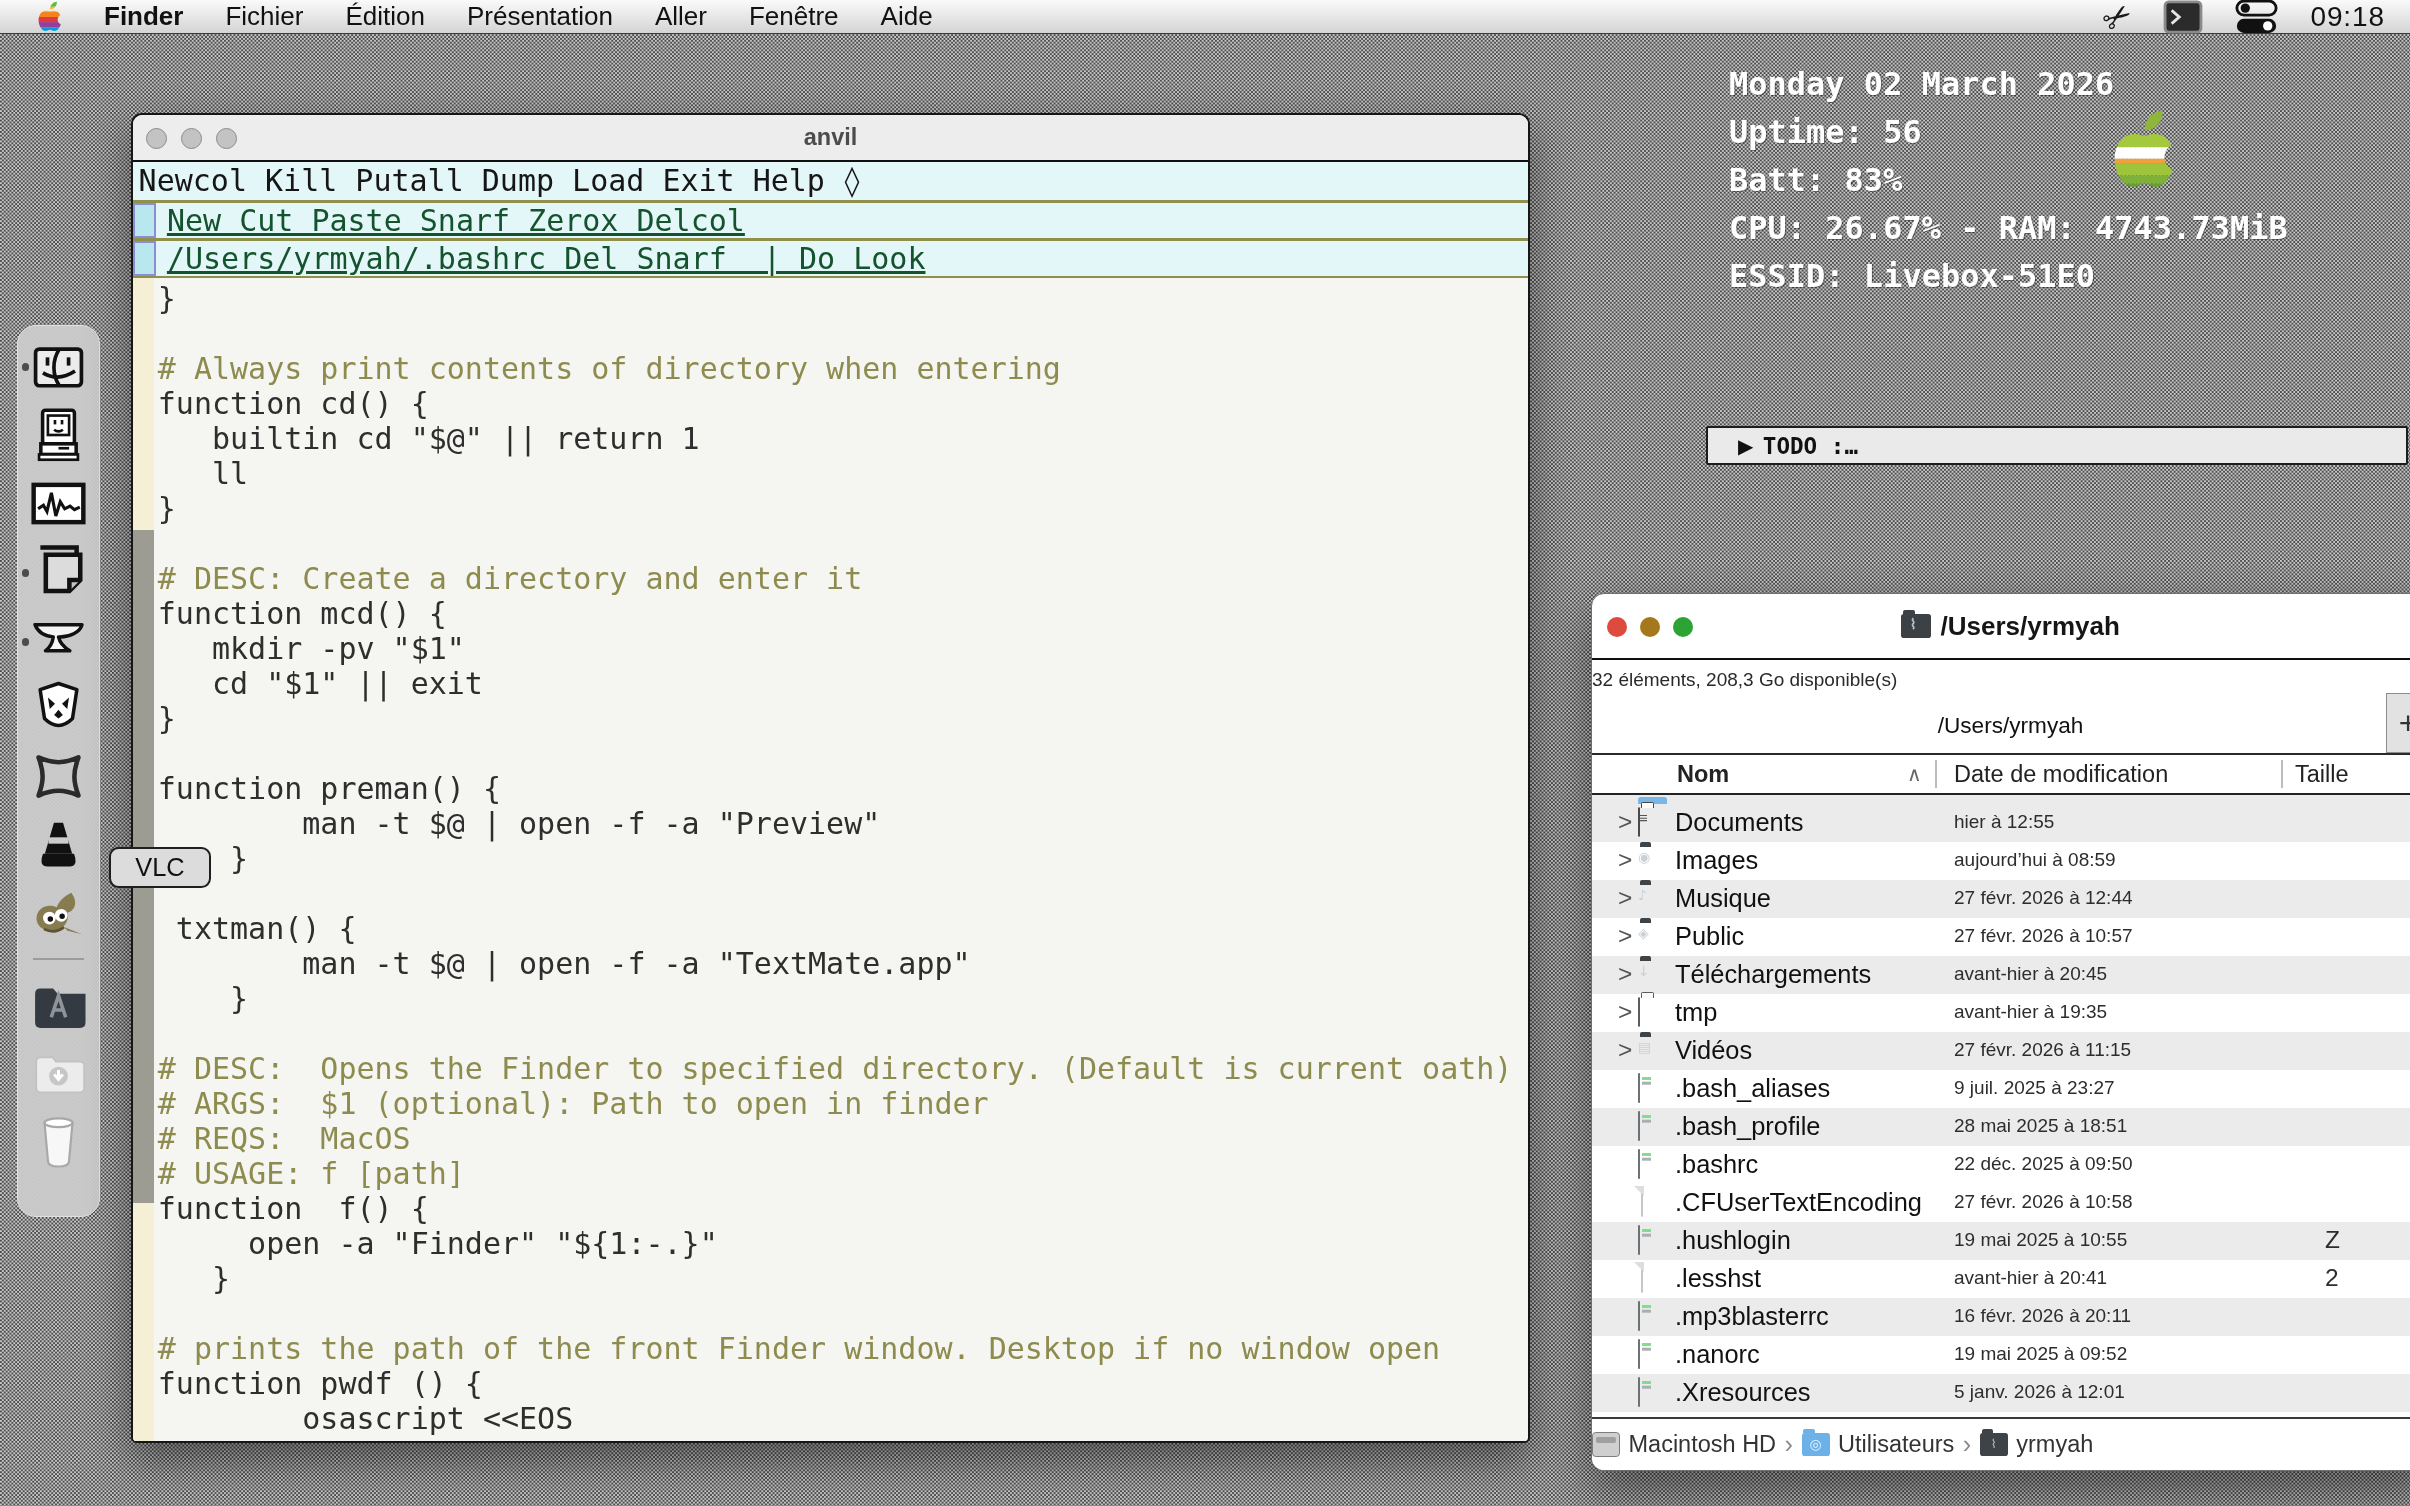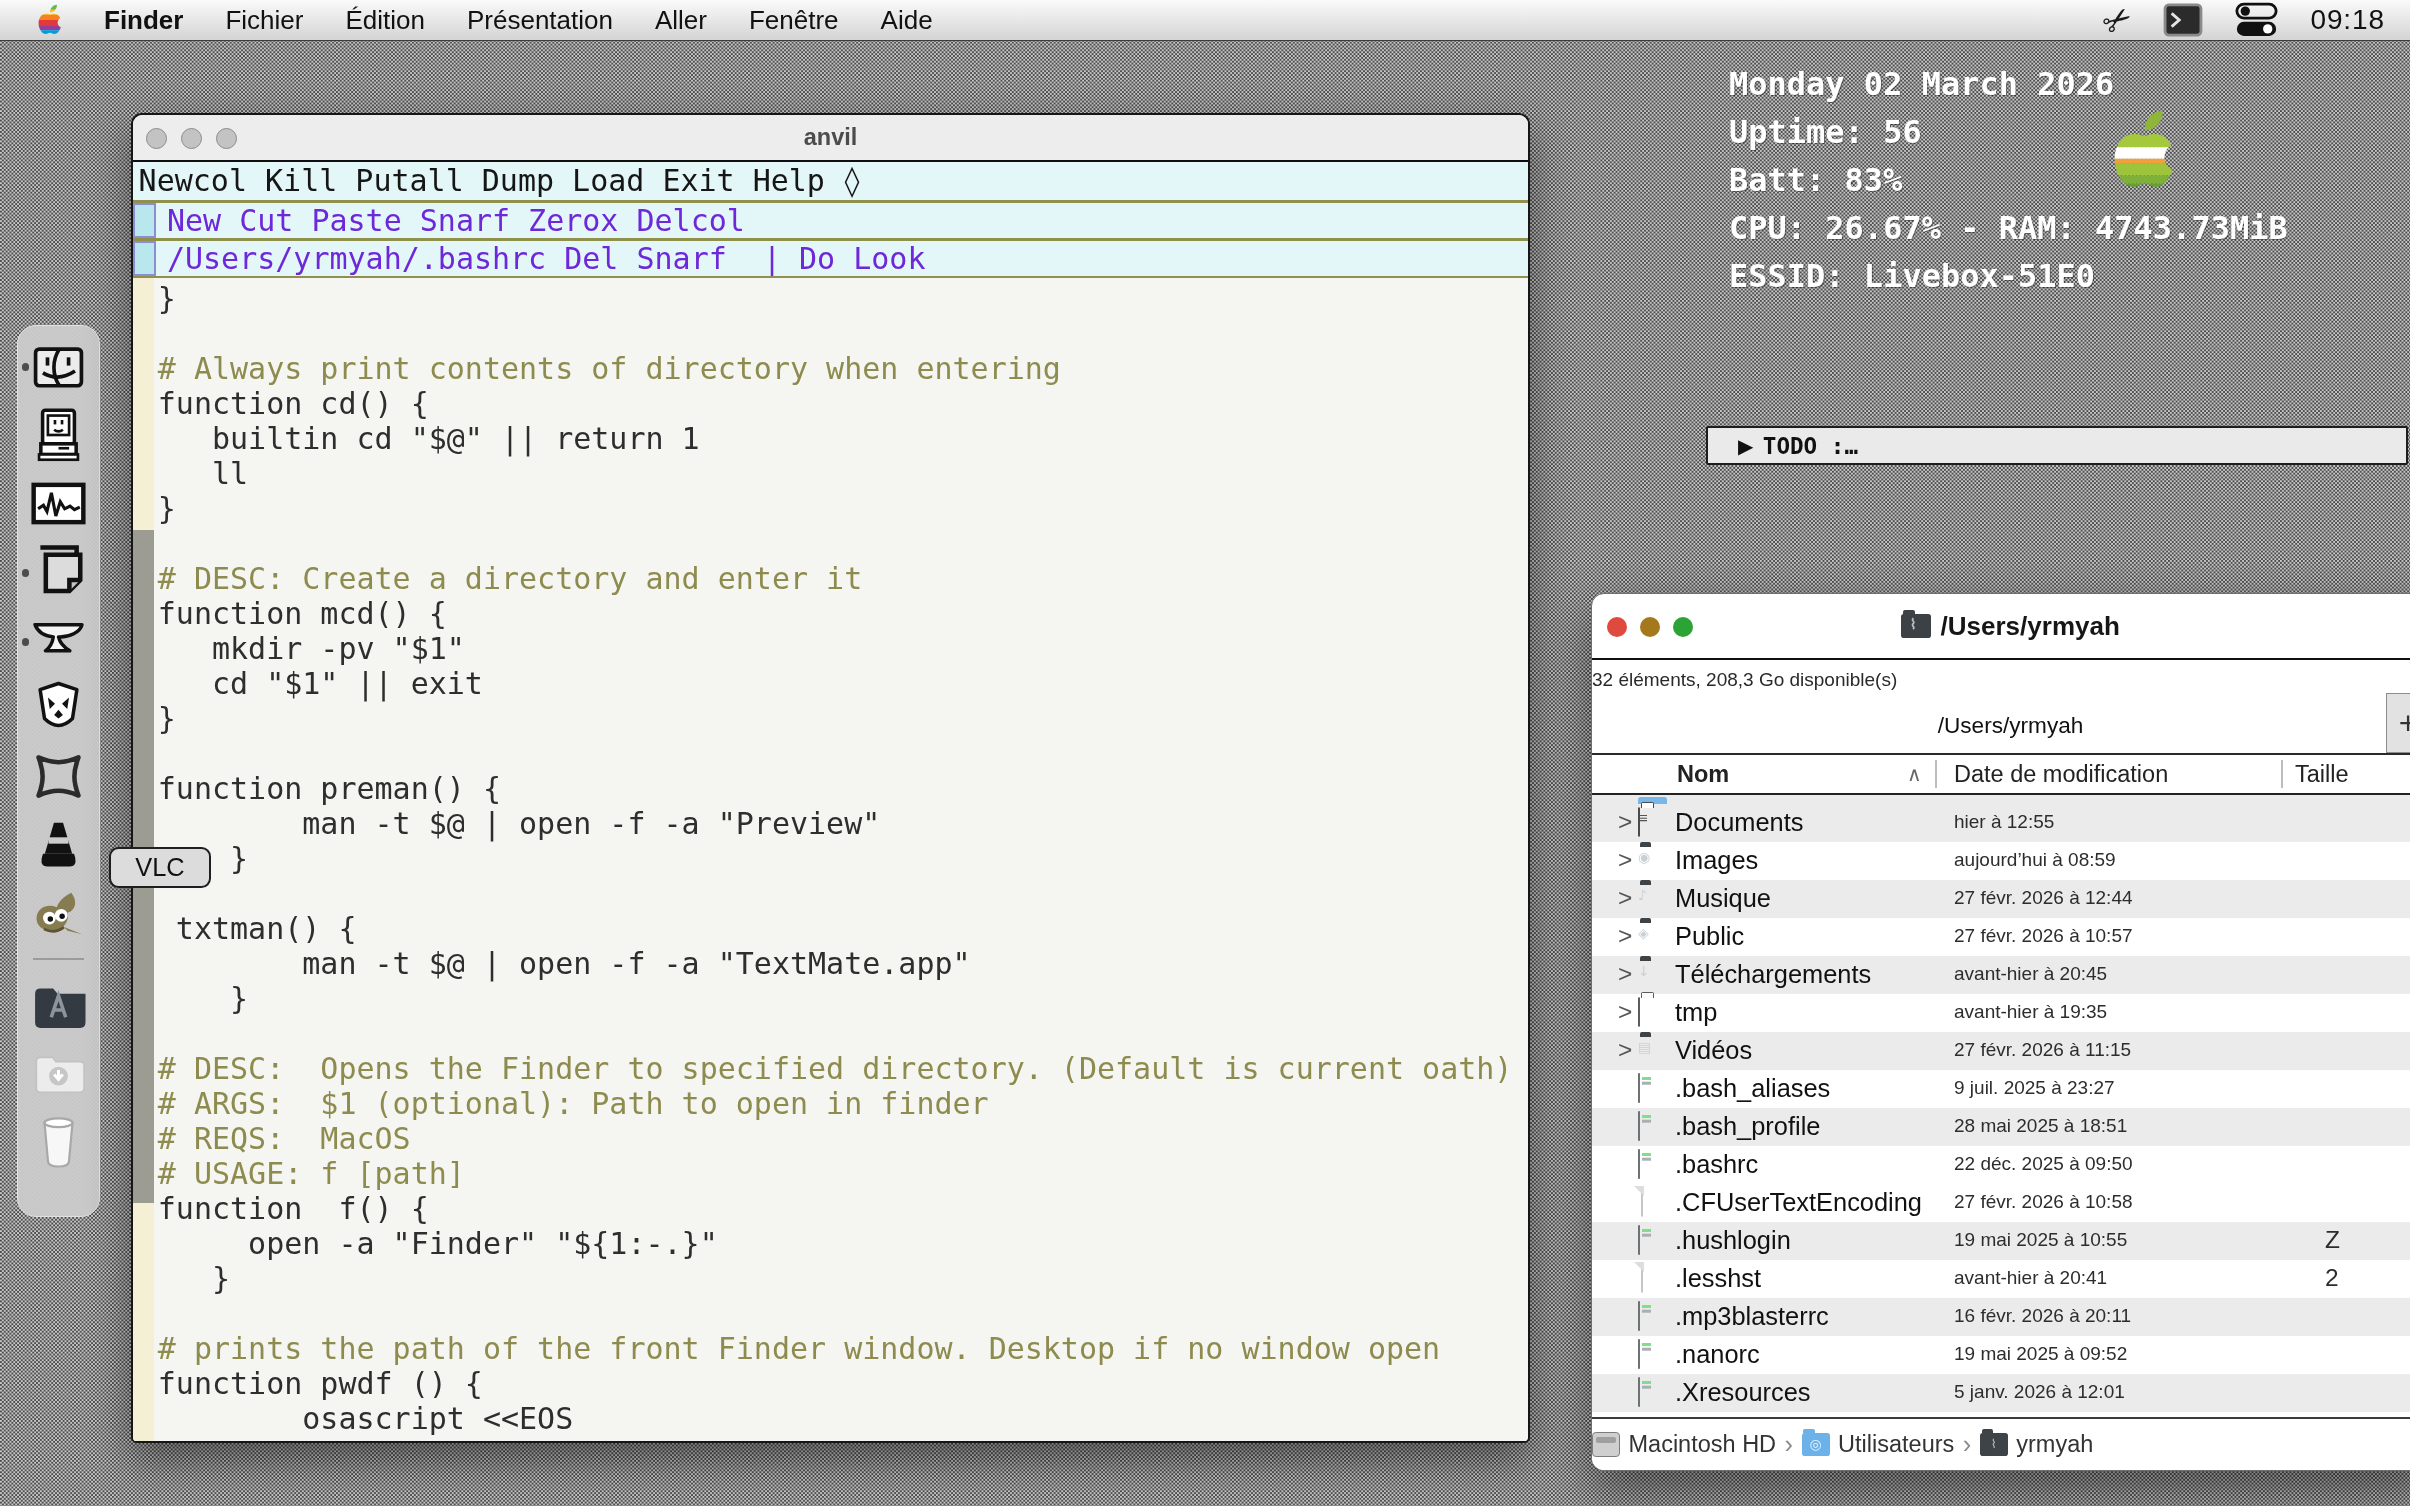--- a/index.html
+++ b/index.html
@@ -3,21 +3,21 @@
 <meta charset="utf-8">
 <style>
   html,body{margin:0;padding:0;background:#444;}
   *{box-sizing:border-box;}
   .screen{position:relative;width:2411px;height:1507px;overflow:hidden;
     font-family:"Liberation Sans",sans-serif;
     background-color:#8a8a8a;
     background-image:conic-gradient(#4e4e4e 25%, #c6c6c6 0 50%, #4e4e4e 0 75%, #c6c6c6 0);
     background-size:3.8px 3.8px;}
   
-  .menubar{position:absolute;left:0;top:0;width:2411px;height:41px;z-index:50;
+  .menubar{position:absolute;left:0;top:0;width:2411px;height:34px;z-index:50;
     background:linear-gradient(#fafafa,#d4d4d4);border-bottom:1.9px solid #3c3c3c;
     display:flex;align-items:center;font-size:26px;color:#111;}
   .apple-logo{margin-left:36px;width:28px;height:32px;flex:0 0 auto;}
   .menu-items{display:flex;gap:42px;margin-left:40px;}
   .menu-item{cursor:default;}
   .menu-item.bold{font-weight:bold;}
   .mb-right{margin-left:auto;display:flex;align-items:center;gap:32px;margin-right:26px;}
   .scissors{font-family:"DejaVu Sans",sans-serif;font-size:34px;transform:rotate(-35deg);color:#1a1a1a;}
   .clock{font-size:28px;color:#111;letter-spacing:0.9px;}
   
@@ -52,21 +52,21 @@
   .a-dots{position:absolute;left:13px;top:13px;display:flex;gap:14px;}
   .a-dot{width:21px;height:21px;border-radius:50%;background:#c3c3c3;border:1.9px solid #8b8b8b;}
   .a-title{position:absolute;inset:0;text-align:center;line-height:45px;
     font-size:23.5px;font-weight:bold;color:#4c4c4c;}
   .a-tag1{height:38px;background:#e3f6f8;font:30px/38px "DejaVu Sans Mono",monospace;
     color:#161616;white-space:pre;padding-left:5.6px;flex:0 0 auto;}
   .a-sep{height:2.8px;background:#90904d;flex:0 0 auto;}
   .a-row{display:flex;height:35px;flex:0 0 auto;}
   .a-box{width:22.6px;background:#b9e7ee;border:2.8px solid #8d8dd4;flex:0 0 auto;}
   .a-tagtext{flex:1;background:#e3f6f8;font:30px/35px "DejaVu Sans Mono",monospace;
-    color:#6d28d9;white-space:pre;padding-left:11.3px;}
+    color:#14532d;white-space:pre;padding-left:11.3px;text-decoration:underline;}
   .a-body{flex:1;display:flex;min-height:0;}
   .a-scroll{width:21px;background:#f4efd5;position:relative;flex:0 0 auto;}
   .a-thumb{position:absolute;left:0;right:0;top:252px;height:673px;background:#9c9c93;}
   .a-code{flex:1;overflow:hidden;padding:2.8px 0 0 3.8px;color:#2e2e2e;
     font:30px/35px "DejaVu Sans Mono",monospace;}
   .a-code div{height:35px;white-space:pre;}
   .a-code .comment{color:#8e8b4f;}
   
   .finder{position:absolute;left:1591px;top:593px;width:839px;height:878px;z-index:20;
     background:#fff;border:0.9px solid #6f6f6f;border-radius:13px;overflow:hidden;

